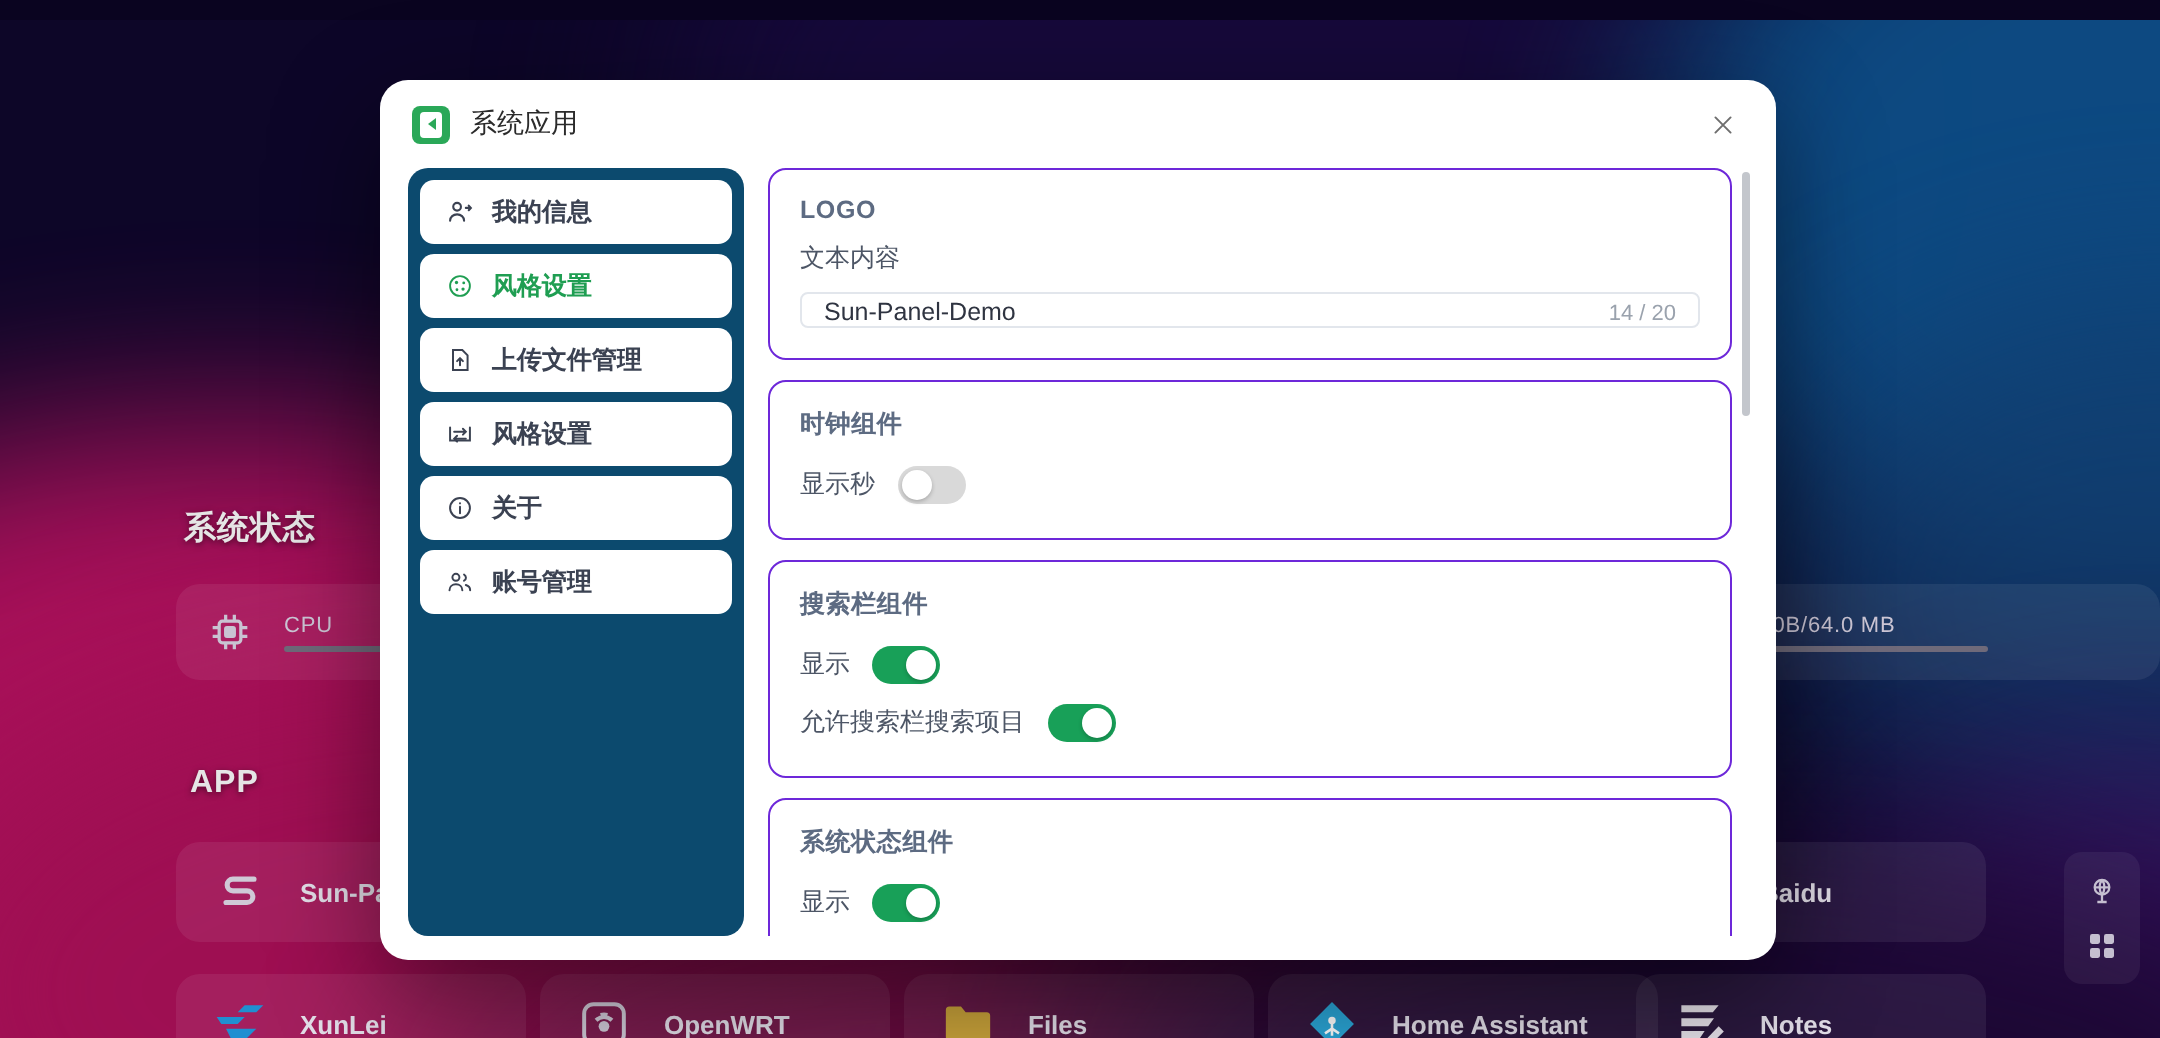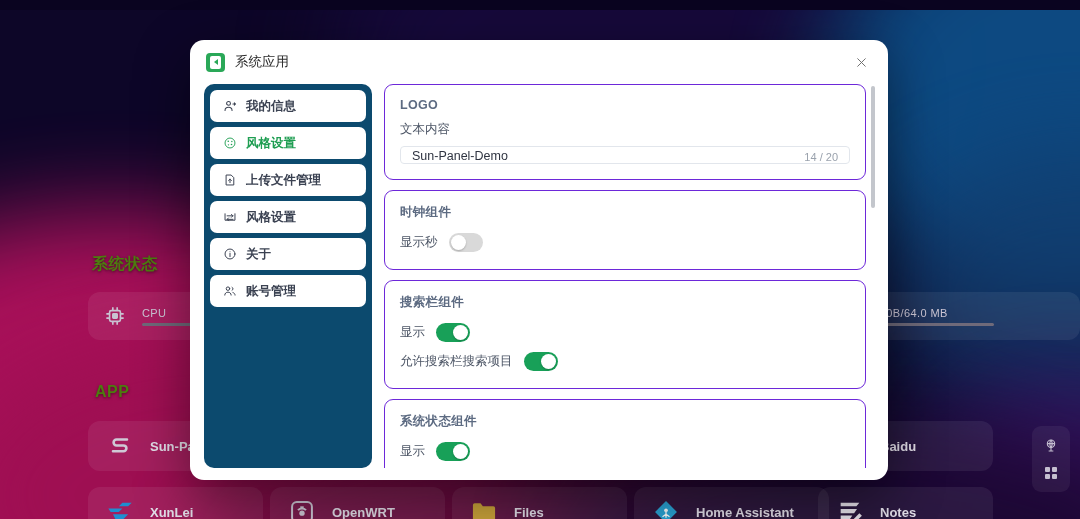--- a/index.html
+++ b/index.html
@@ -18,21 +18,21 @@
   .blob-crimson-c { left: 210px; top: 430px; width: 640px; height: 260px; background: #5d0a3a; opacity: .85; }
   .blob-navy { left: 330px; top: -130px; width: 560px; height: 380px; background: #170a3d; opacity: .9; }
   .blob-blue-a { left: 820px; top: -110px; width: 520px; height: 420px; background: #0d4d86; opacity: .95; }
   .blob-blue-b { left: 880px; top: 150px; width: 420px; height: 300px; background: #123a6a; opacity: .7; }
   .blob-violet { left: 900px; top: 380px; width: 340px; height: 260px; background: #43106b; opacity: .75; }
   .blob-dark-bottom { left: 560px; top: 420px; width: 620px; height: 260px; background: #1a0730; opacity: .9; }
   .topstrip { position: absolute; left: 0; top: 0; width: 100%; height: 10px; background: #0a0420; }
 
   
   .dt-heading {
-    position: absolute; color: #4d7c0f; font-size: 16px; font-weight: bold;
+    position: absolute; color: #e5e5e5; font-size: 16px; font-weight: bold;
     letter-spacing: .5px; text-shadow: 0 1px 3px rgba(0,0,0,.5);
   }
   #h-status { left: 92px; top: 254px; }
   #h-app { left: 95px; top: 383px; }
 
   .status-card {
     position: absolute; border-radius: 12px; background: rgba(255,255,255,.07);
     display: flex; align-items: center;
   }
   #card-cpu { left: 88px; top: 292px; width: 380px; height: 48px; padding: 0 14px; }

